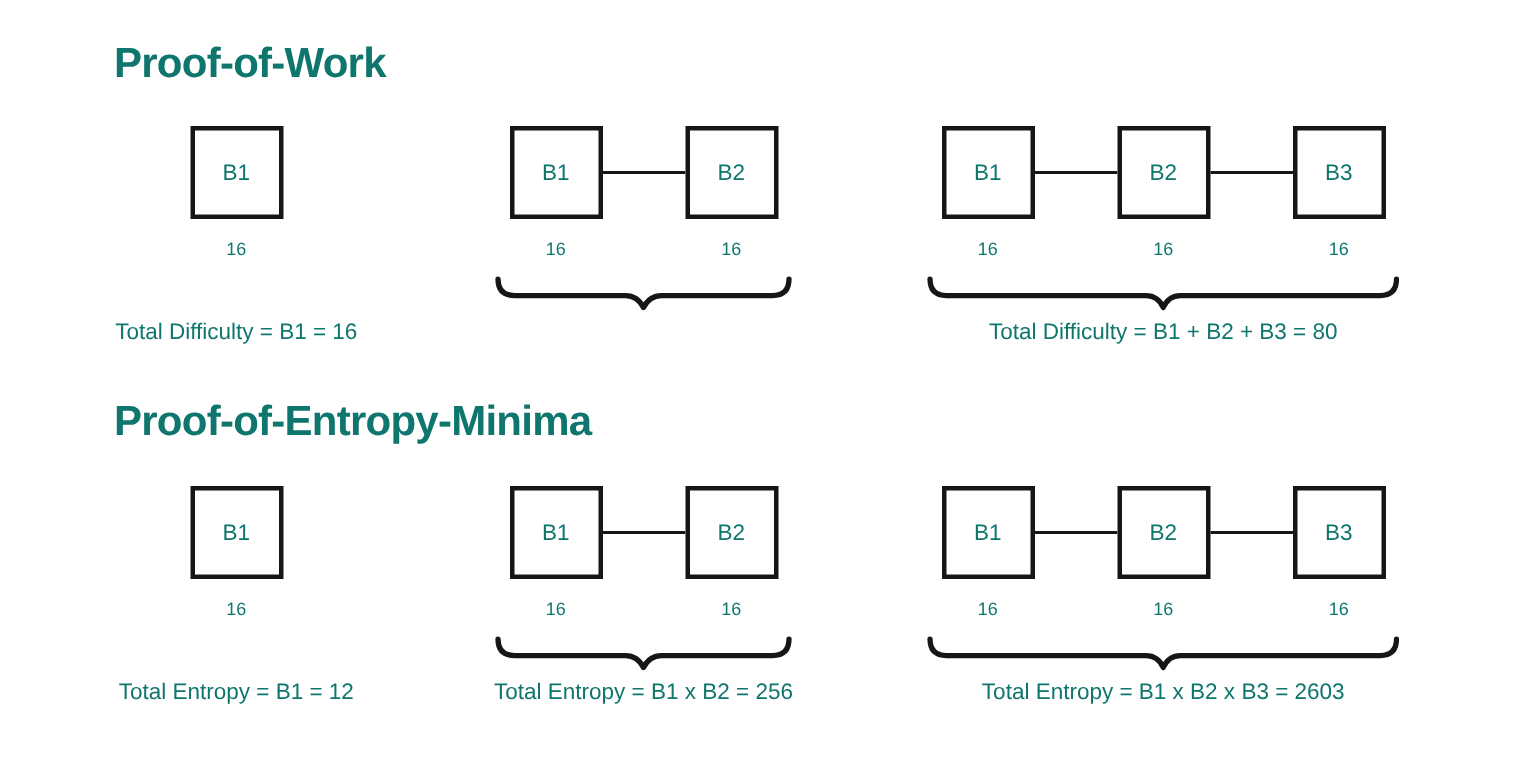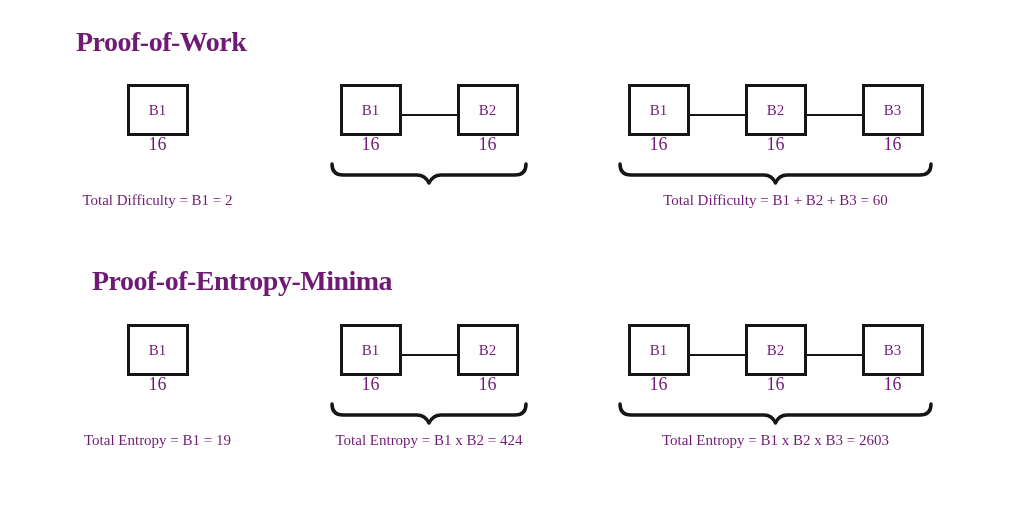--- a/index.html
+++ b/index.html
@@ -1,22 +1,22 @@
 <!DOCTYPE html>
 <html><head>
 <meta charset="utf-8">
 <style>
   html, body { margin: 0; padding: 0; background: #ffffff; }
   .canvas {
     position: relative;
     width: 1024px;
     height: 511px;
     background: #ffffff;
-    color: #701a75;
-    font-family: Liberation Serif, serif;
+    color: #0f766e;
+    font-family: Liberation Sans, sans-serif;
     overflow: hidden;
   }
   .title {
     position: absolute;
     font-size: 28px;
     font-weight: 700;
     letter-spacing: -0.5px;
     white-space: nowrap;
     line-height: 1;
   }
@@ -32,31 +32,31 @@
   }
   .bcol {
     display: flex;
     flex-direction: column;
     align-items: center;
     width: 62px;
   }
   .box {
     box-sizing: border-box;
     width: 62px;
-    height: 52px;
+    height: 62px;
     border: 3px solid #161616;
     display: flex;
     align-items: center;
     justify-content: center;
     font-size: 15px;
     background: #ffffff;
   }
   .val {
-    margin-top: 0;
-    font-size: 18px;
+    margin-top: 12px;
+    font-size: 12px;
     line-height: 17px;
   }
   .connector {
     width: 55px;
     height: 2px;
     background: #161616;
     margin-top: 30px;
   }
   .brace {
     margin-top: 9px;
@@ -81,21 +81,21 @@
   <div class="group" style="left:40px; top:84px; width:235px;">
     <div class="blocks">
       <div class="bcol">
         <div class="box">
           <span>B1</span>
         </div>
         <div class="val">16</div>
       </div>
     </div>
     <svg class="brace ghost" width="62" height="24" viewBox="0 0 62 24"></svg>
-    <div class="formula">Total Difficulty = B1 = 2</div>
+    <div class="formula">Total Difficulty = B1 = 16</div>
   </div>
 
   <div class="group" style="left:320px; top:84px; width:218px;">
     <div class="blocks">
       <div class="bcol">
         <div class="box">
           <span>B1</span>
         </div>
         <div class="val">16</div>
       </div>
@@ -131,36 +131,36 @@
       <div class="bcol">
         <div class="box">
           <span>B3</span>
         </div>
         <div class="val">16</div>
       </div>
     </div>
     <svg class="brace" width="315" height="24" viewBox="0 0 315 24">
       <path d="M2 2 Q2 13 13 13 L146 13 Q154 13 157.5 21 Q161 13 169 13 L302 13 Q313 13 313 2" fill="none" stroke="#161616" stroke-width="3.5" stroke-linecap="round" stroke-linejoin="round"></path>
     </svg>
-    <div class="formula">Total Difficulty = B1 + B2 + B3 = 60</div>
-  </div>
-
-  <div class="title" style="left:92px; top:267px;">Proof-of-Entropy-Minima</div>
+    <div class="formula">Total Difficulty = B1 + B2 + B3 = 80</div>
+  </div>
+
+  <div class="title" style="left:76px; top:267px;">Proof-of-Entropy-Minima</div>
 
   <div class="group" style="left:40px; top:324px; width:235px;">
     <div class="blocks">
       <div class="bcol">
         <div class="box">
           <span>B1</span>
         </div>
         <div class="val">16</div>
       </div>
     </div>
     <svg class="brace ghost" width="62" height="24" viewBox="0 0 62 24"></svg>
-    <div class="formula">Total Entropy = B1 = 19</div>
+    <div class="formula">Total Entropy = B1 = 12</div>
   </div>
 
   <div class="group" style="left:320px; top:324px; width:218px;">
     <div class="blocks">
       <div class="bcol">
         <div class="box">
           <span>B1</span>
         </div>
         <div class="val">16</div>
       </div>
@@ -168,21 +168,21 @@
       <div class="bcol">
         <div class="box">
           <span>B2</span>
         </div>
         <div class="val">16</div>
       </div>
     </div>
     <svg class="brace" width="198" height="24" viewBox="0 0 198 24">
       <path d="M2 2 Q2 13 13 13 L87 13 Q95 13 99 21 Q103 13 111 13 L185 13 Q196 13 196 2" fill="none" stroke="#161616" stroke-width="3.5" stroke-linecap="round" stroke-linejoin="round"></path>
     </svg>
-    <div class="formula">Total Entropy = B1 x B2 = 424</div>
+    <div class="formula">Total Entropy = B1 x B2 = 256</div>
   </div>
 
   <div class="group" style="left:618px; top:324px; width:315px;">
     <div class="blocks">
       <div class="bcol">
         <div class="box">
           <span>B1</span>
         </div>
         <div class="val">16</div>
       </div>

